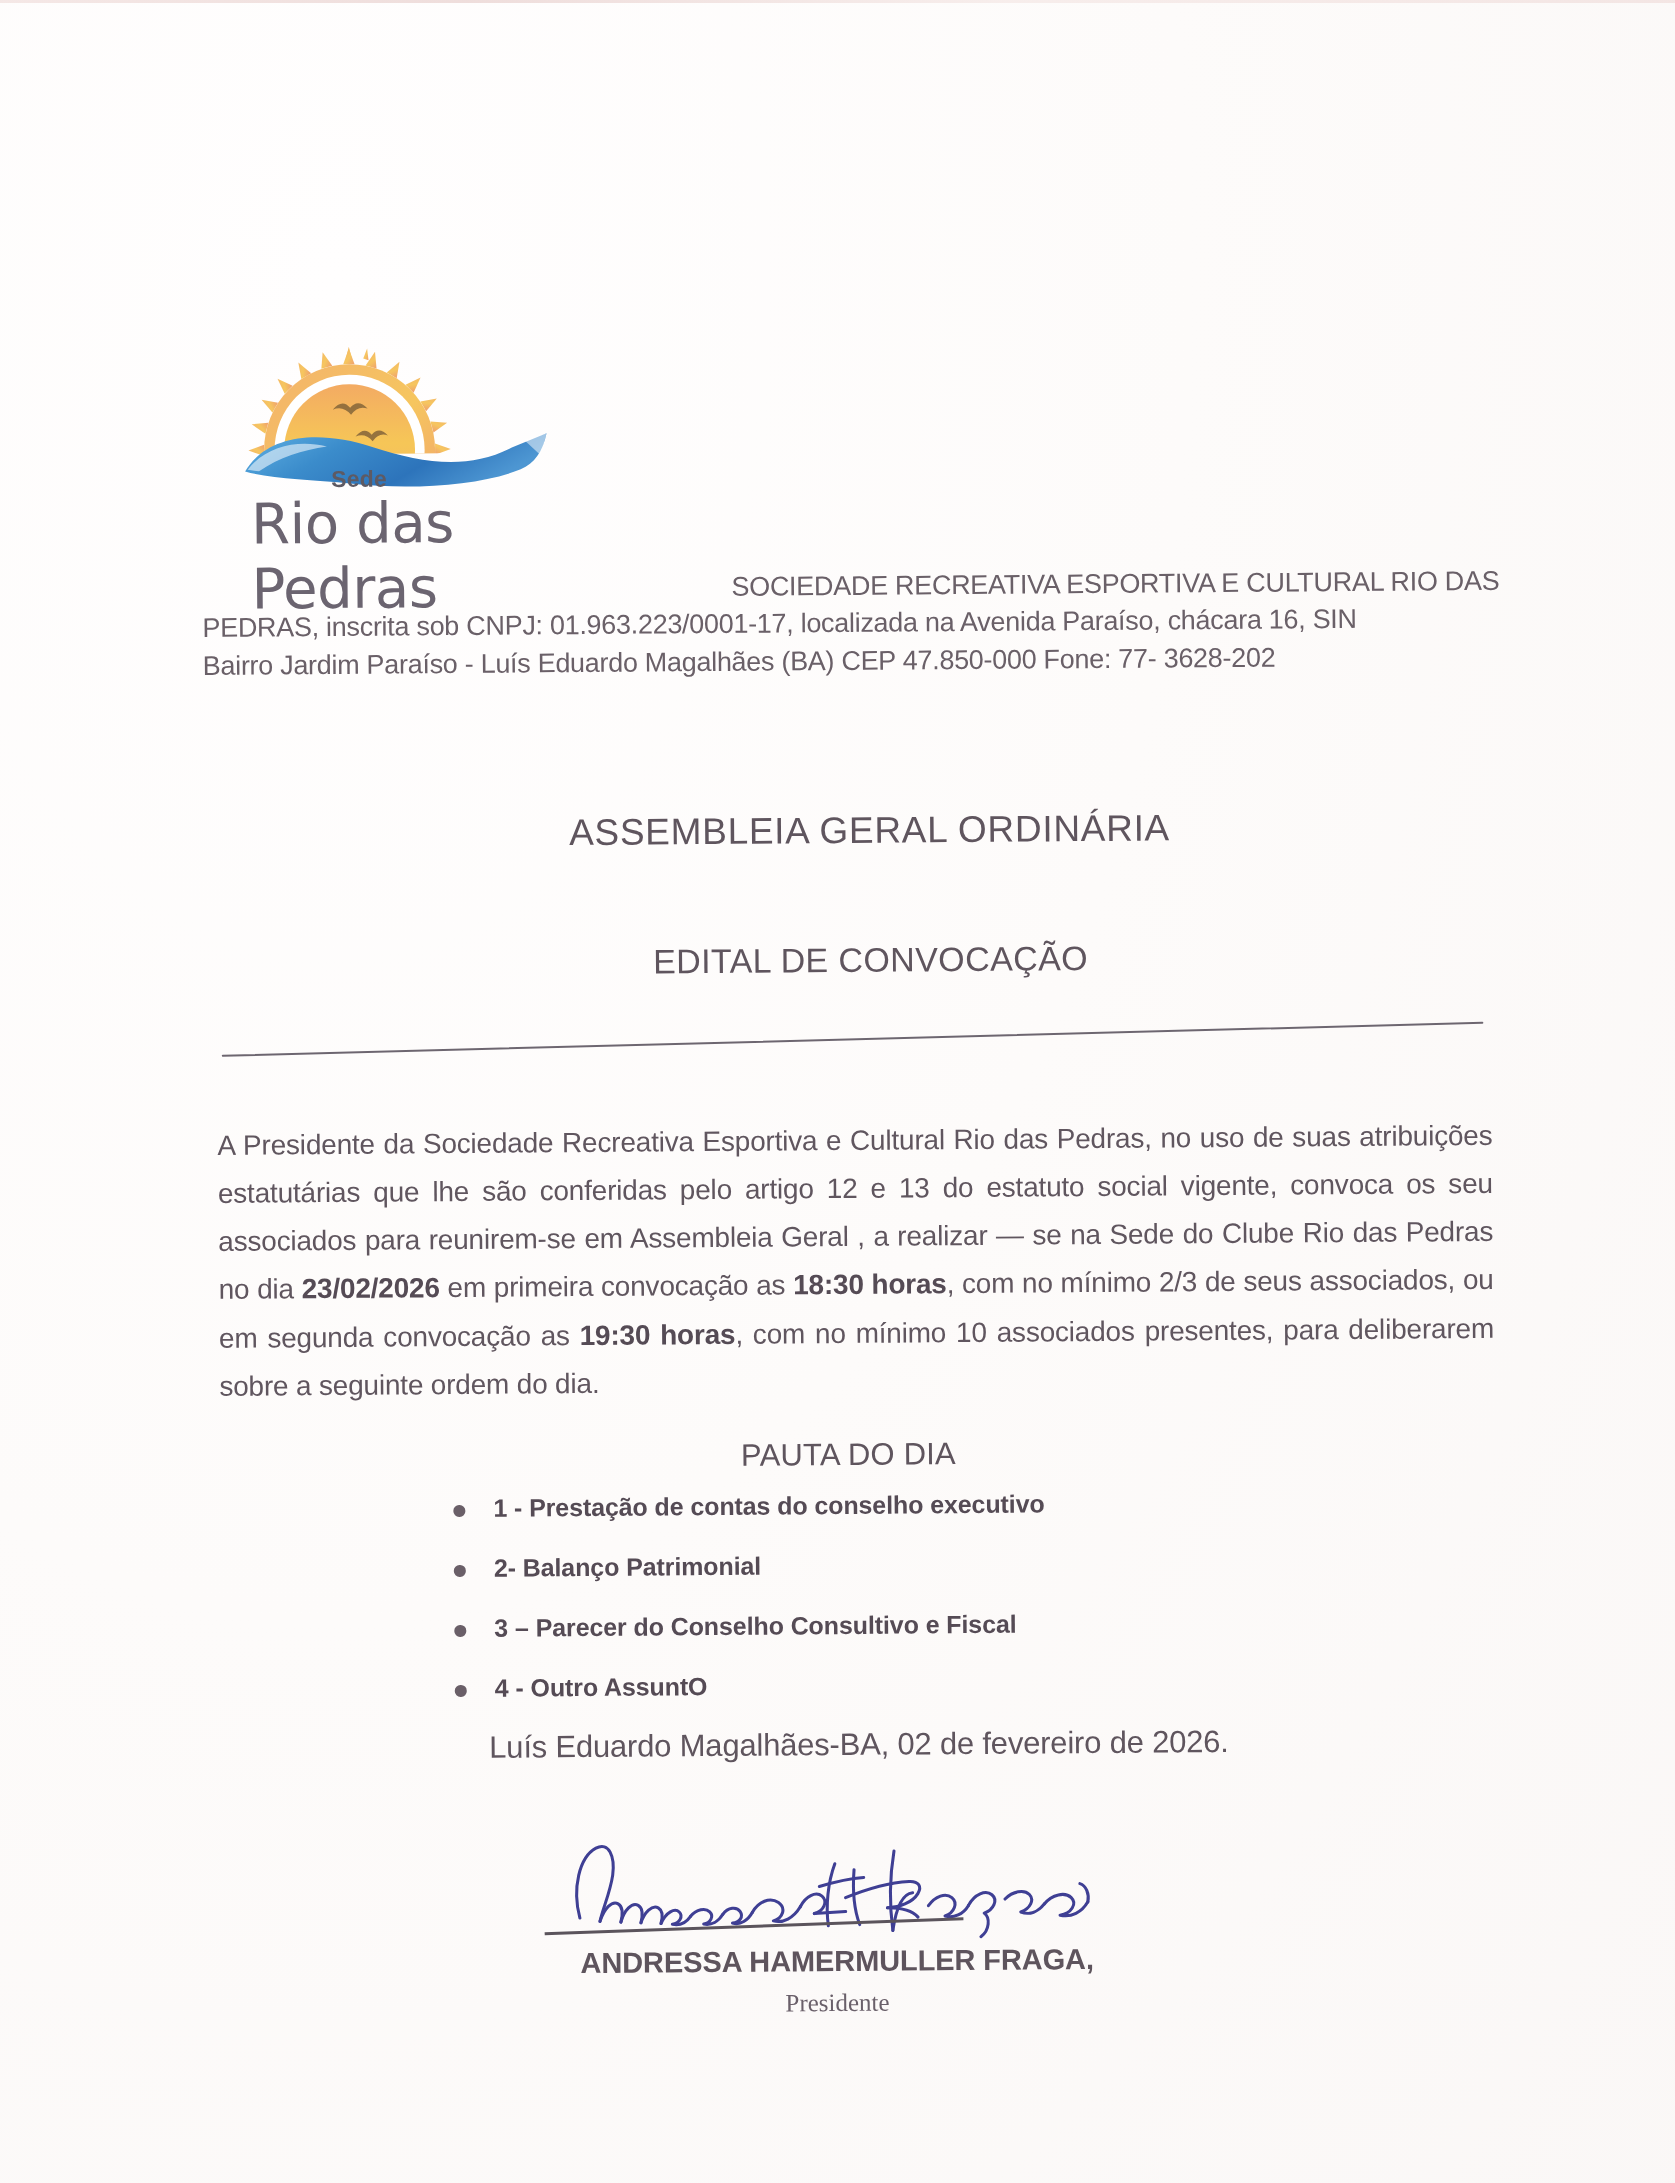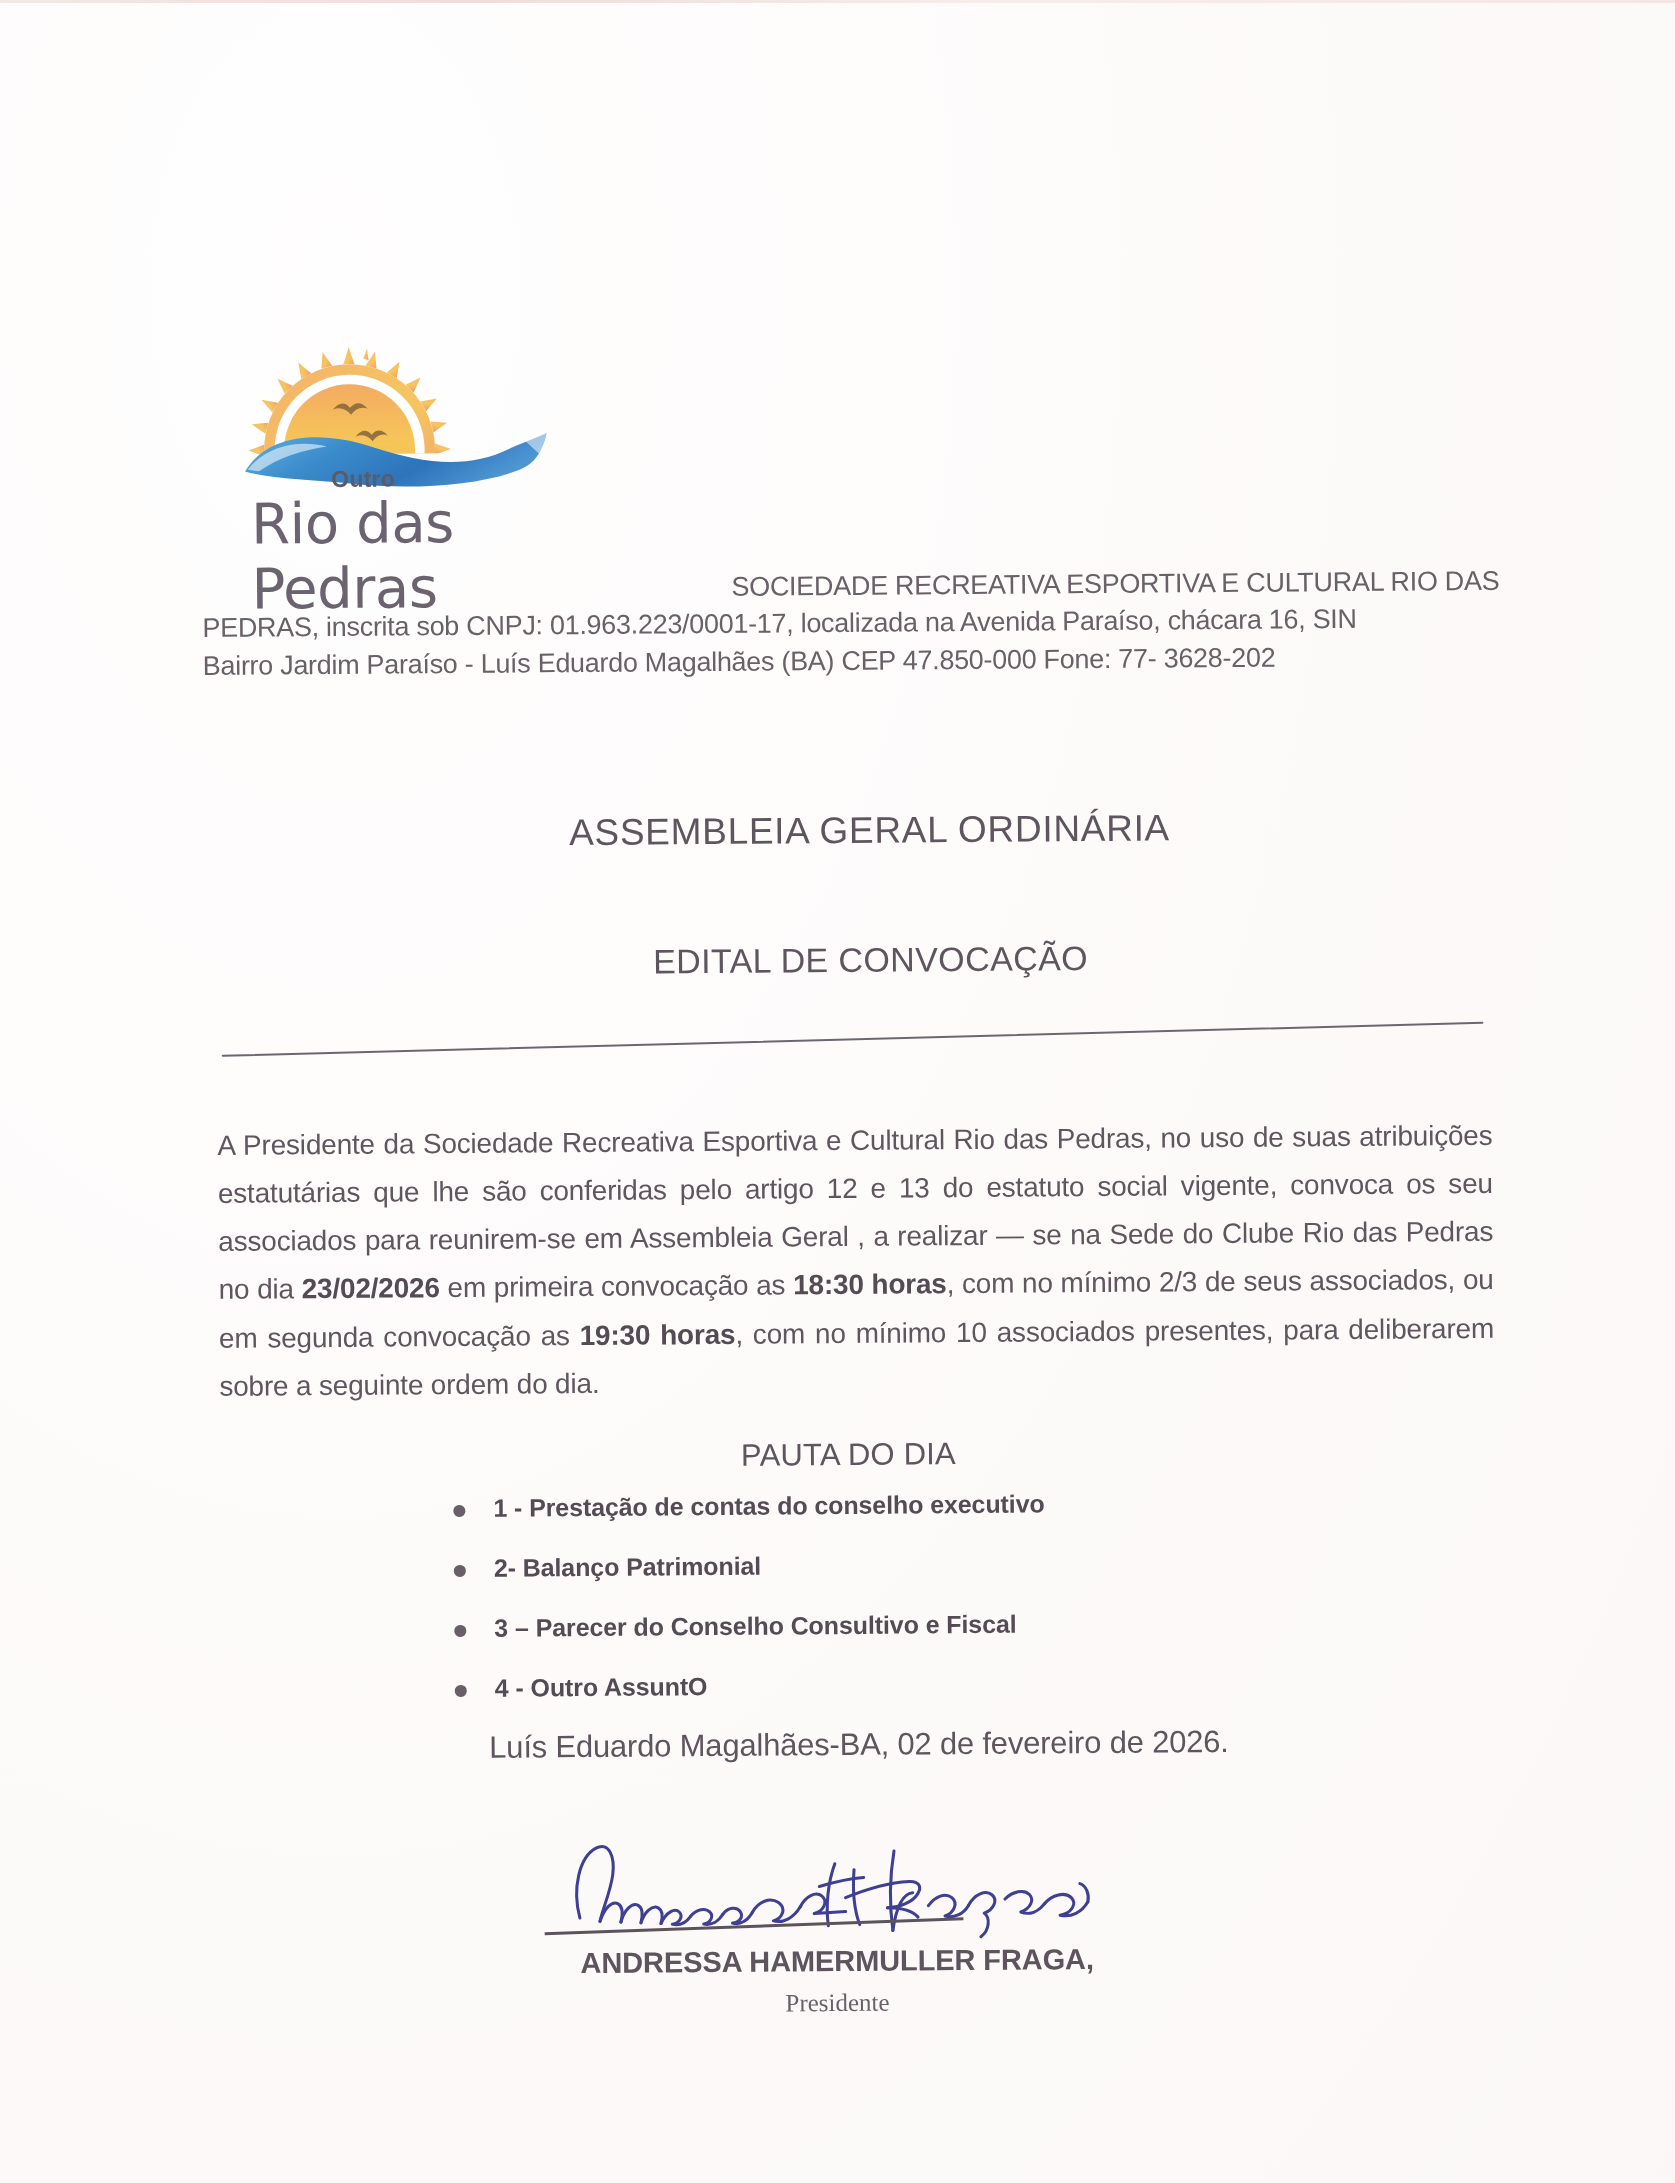--- a/index.html
+++ b/index.html
@@ -301,21 +301,21 @@
             <path d="M 14,-30 q 20,-24 37,-4 q 17,-20 37,2 q -20,-8 -35,13 q -17,-20 -39,-11 z" fill="#8c6b3c" opacity=".92"></path>
           </g>
         </g>
 
         <path d="M 8,300 C 60,214 180,206 300,246 C 420,286 520,300 620,250 L 700,218
                  C 690,262 672,286 640,300 C 548,336 392,346 254,330 C 150,318 70,318 8,300 Z" fill="url(#waveG)"></path>
         <path d="M 14,296 C 58,240 132,228 196,244 C 140,252 86,268 40,300 Z" fill="#ffffff" opacity=".55"></path>
         <path d="M 648,232 L 700,218 L 686,268 Z" fill="#ffffff" opacity=".5"></path>
       </svg>
 
-      <div class="logo-clube">Outro</div>
+      <div class="logo-clube">Sede</div>
       <div class="logo-word">Rio das Pedras</div>
     </div>
 
     <div class="header-addr">
       <span class="l1">SOCIEDADE RECREATIVA ESPORTIVA E CULTURAL RIO DAS</span>
       <span class="l2">PEDRAS, inscrita sob CNPJ: 01.963.223/0001-17, localizada na Avenida Paraíso, chácara 16, SIN</span>
       <span class="l3">Bairro Jardim Paraíso - Luís Eduardo Magalhães (BA) CEP 47.850-000 Fone: 77- 3628-202</span>
     </div>
 
     <div class="title-main">ASSEMBLEIA GERAL ORDINÁRIA</div>

